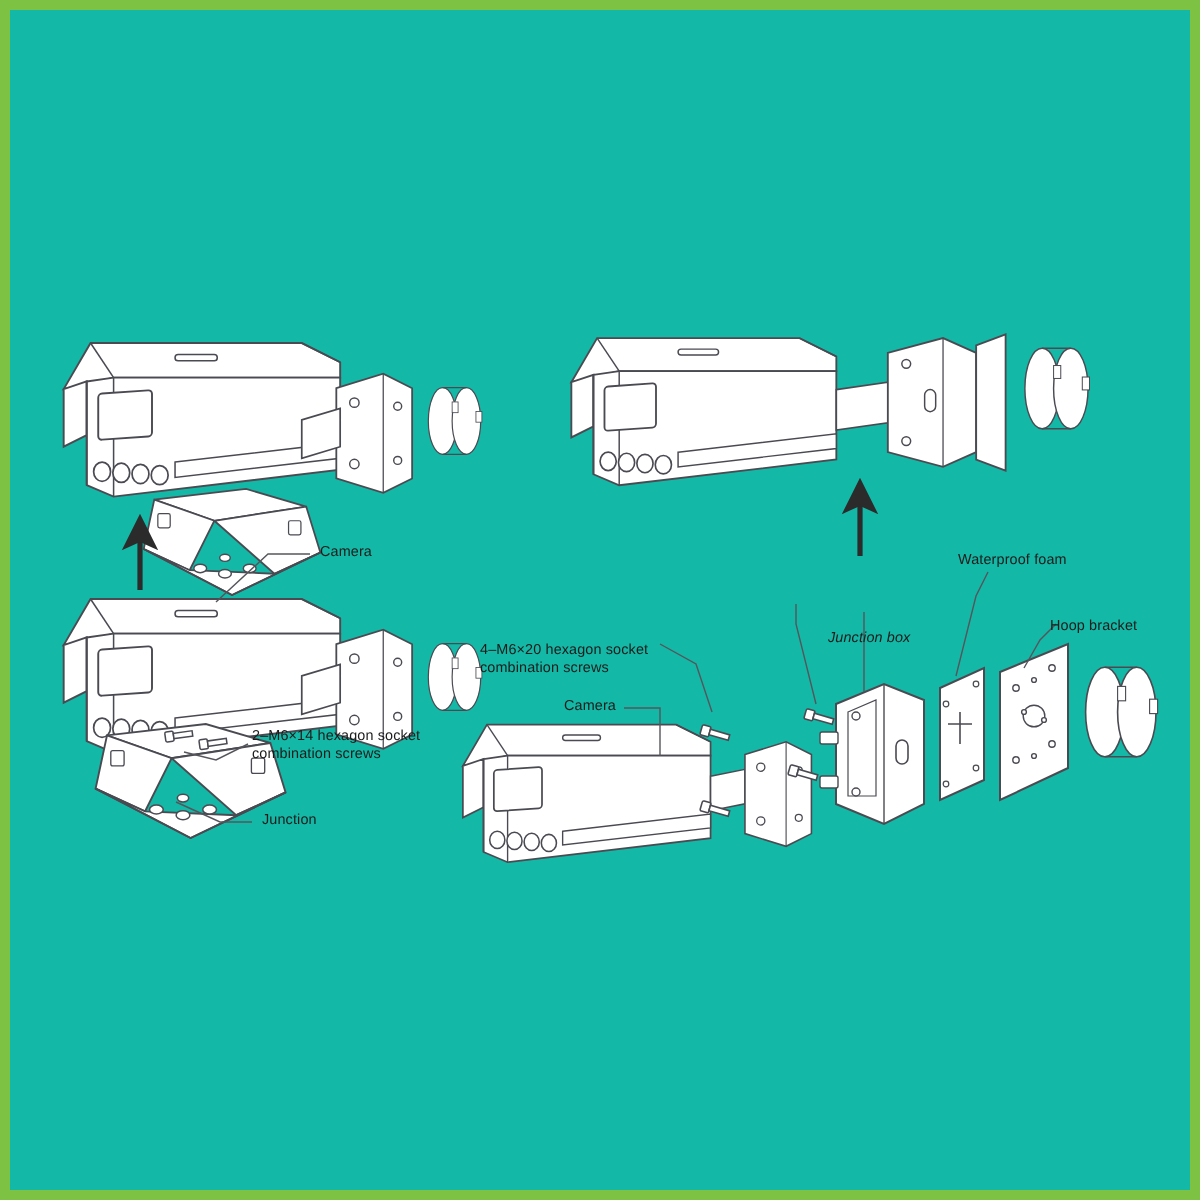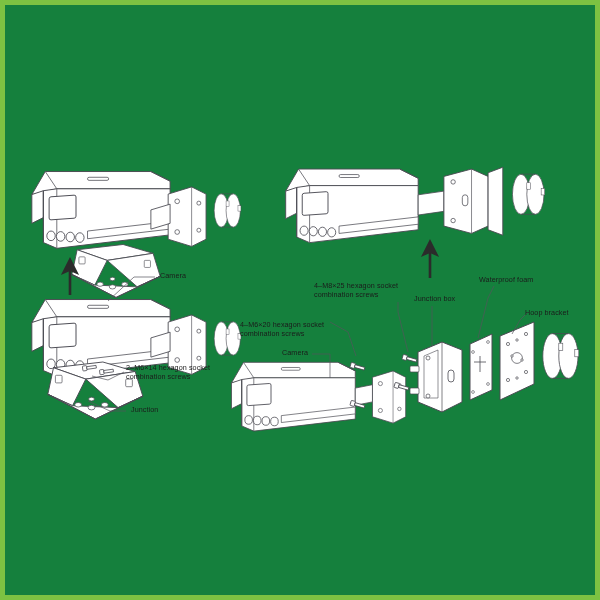--- a/index.html
+++ b/index.html
@@ -31,21 +31,21 @@
     line-height:9.2px;
     color:#1b1b1b;
     white-space:nowrap;
     letter-spacing:0.01em;
   }
   .lbl.two{white-space:normal;width:130px;}
 </style>
 </head>
 <body>
 
-<div id="page" style="background: #15803d;">
+<div id="page" style="background: #14b8a6;">
 
   <div class="frame-border fb-left" style="background: rgb(125, 194, 66);"></div>
   <div class="frame-border fb-right" style="background: rgb(125, 194, 66);"></div>
   <div class="frame-border fb-top" style="background: rgb(125, 194, 66);"></div>
   <div class="frame-border fb-bottom" style="background: rgb(125, 194, 66);"></div>
 
   <div class="canvas">
 
   <svg class="dwg" viewBox="0 0 600 600" xmlns="http://www.w3.org/2000/svg">
     <defs>
@@ -271,22 +271,21 @@
   <div class="lbl" style="left: 160px; top: 271px; color: rgb(27, 27, 27);">Camera</div>
 
   <div class="lbl two" style="left: 126px; top: 363px; width: 88px; color: rgb(27, 27, 27);">2–M6×14 hexagon socket combination screws</div>
 
   <div class="lbl" style="left: 131px; top: 405px; color: rgb(27, 27, 27);">Junction</div>
 
   <div class="lbl" style="left: 282px; top: 348px; color: rgb(27, 27, 27);">Camera</div>
 
   <div class="lbl two" style="left: 240px; top: 320px; width: 92px; color: rgb(27, 27, 27);">4–M6×20 hexagon socket combination screws</div>
 
-  <div class="lbl two" style="left: 314px; top: 281px; width: 96px; color: rgb(27, 27, 27);">4–M8×25 hexagon socket combination screws</div>
-
-  <div class="lbl" style="left: 414px; top: 294px; color: rgb(27, 27, 27);">Junction box</div>
+
+  <div class="lbl" style="left: 414px; top: 314px; color: rgb(27, 27, 27); font-style: italic;">Junction box</div>
 
   <div class="lbl" style="left: 479px; top: 275px; color: rgb(27, 27, 27);">Waterproof foam</div>
 
   <div class="lbl" style="left: 525px; top: 308px; color: rgb(27, 27, 27); text-align: center;">Hoop bracket</div>
 
   </div>
 </div>
 
 </body></html>

